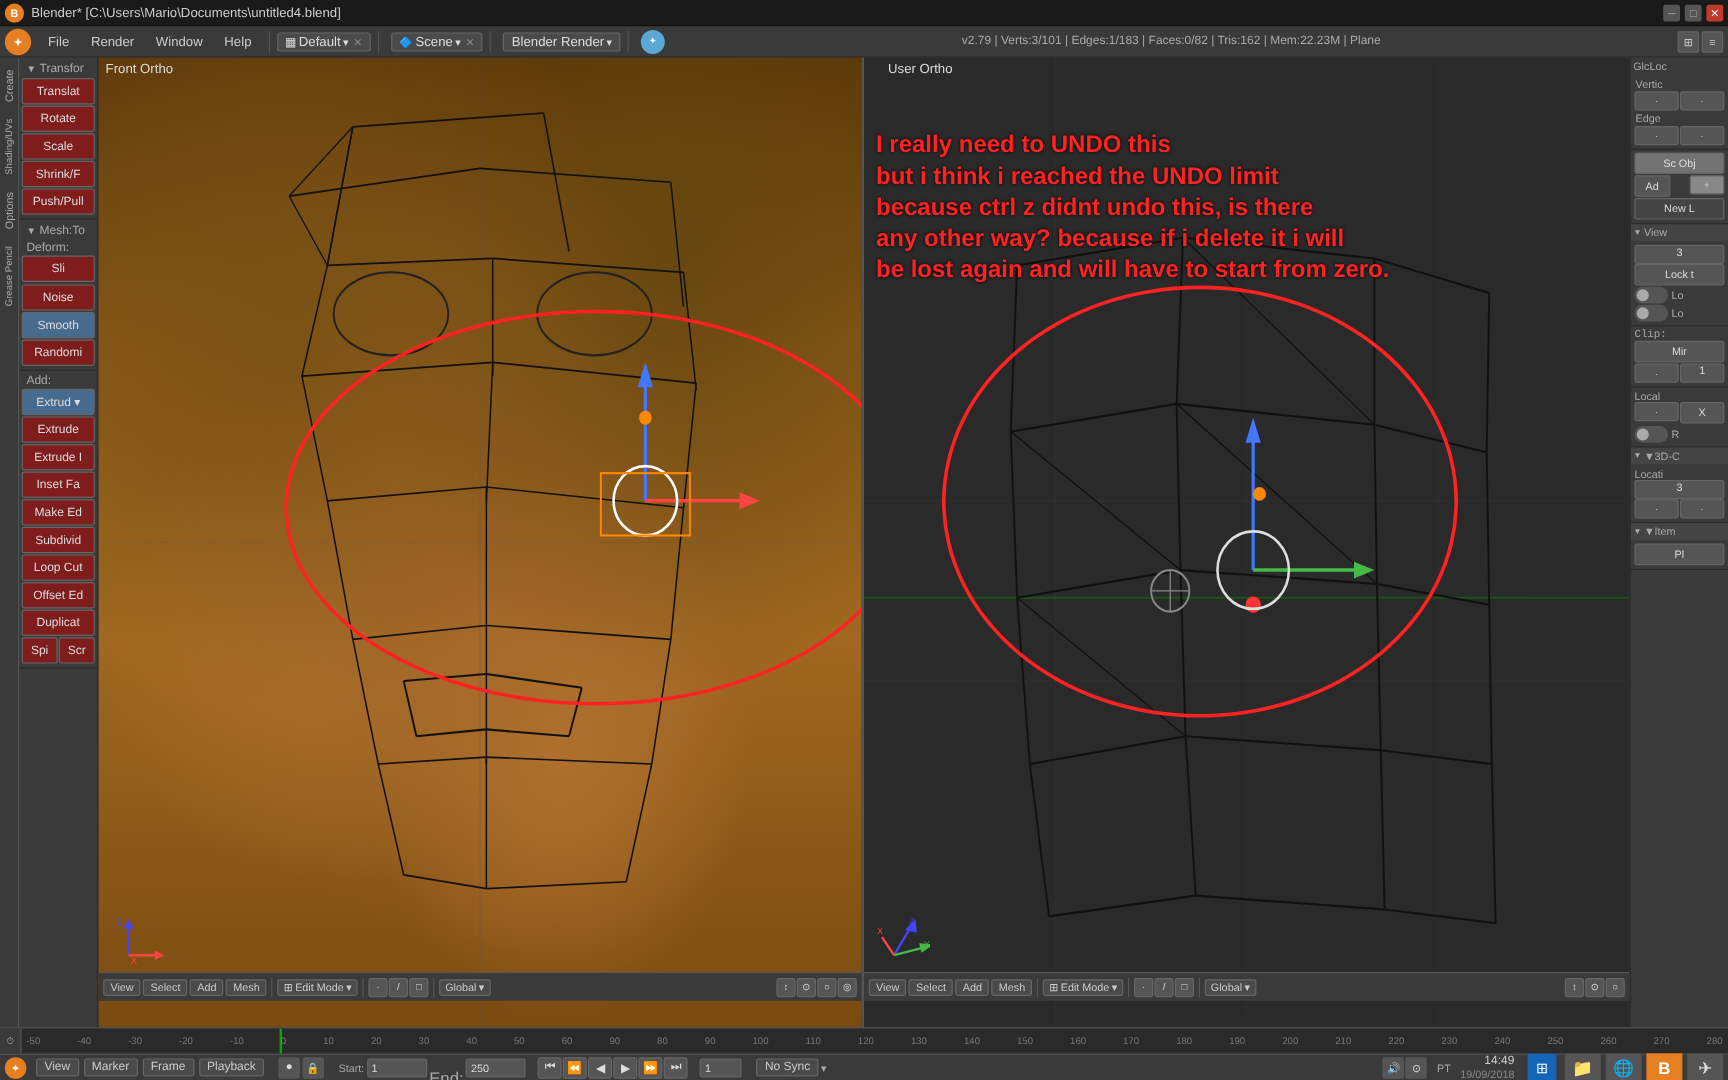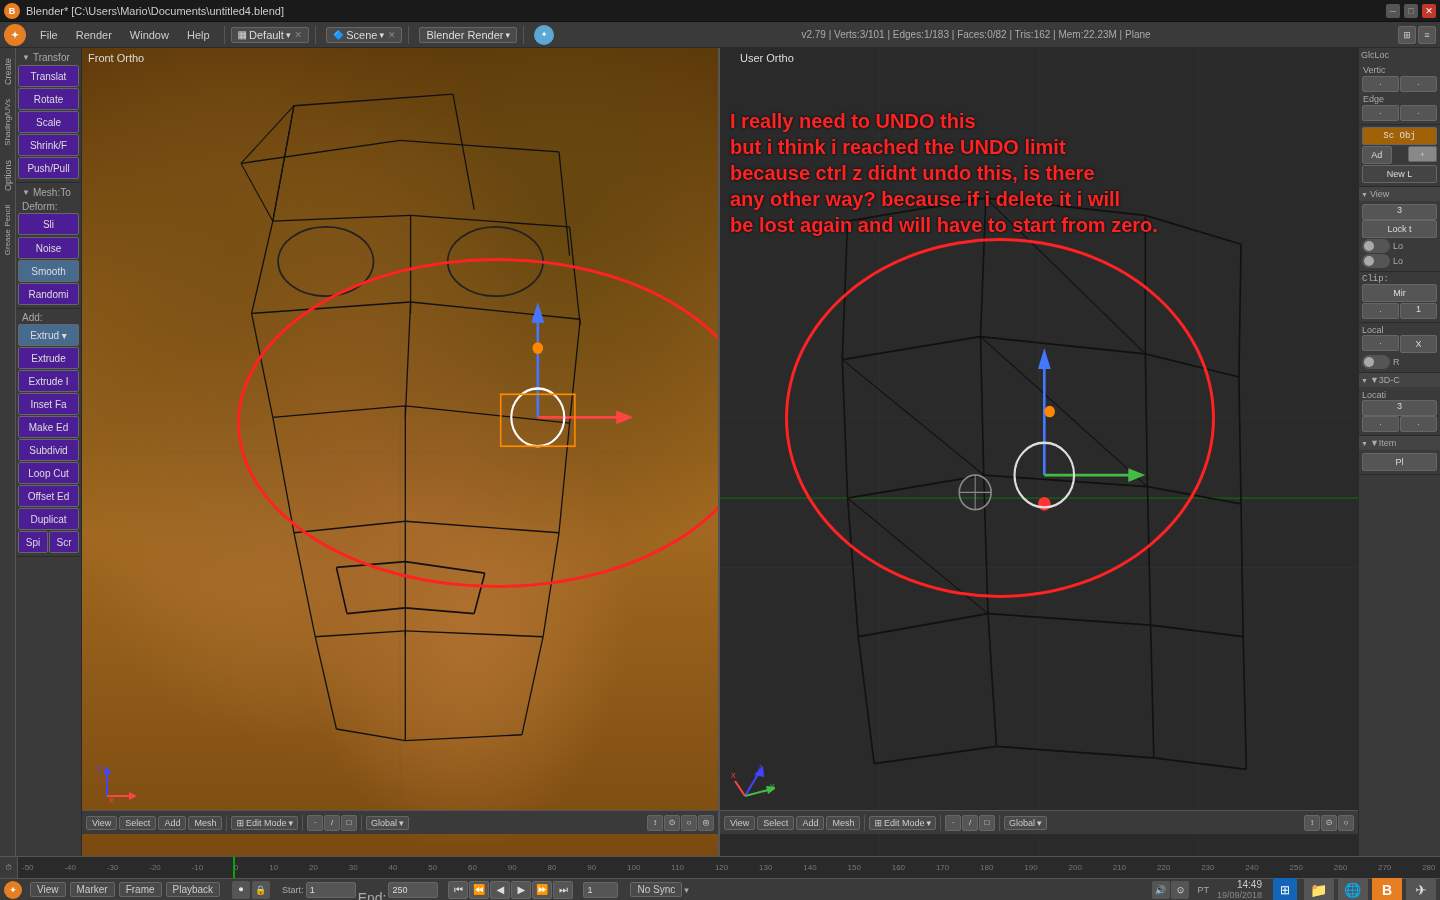--- a/index.html
+++ b/index.html
@@ -36,21 +36,21 @@
 
     
     #left-sidebar {
       width: 82px; background: #3a3a3a; border-right: 1px solid #2a2a2a;
       display: flex; flex-direction: column; overflow: hidden;
     }
     .sidebar-section { padding: 2px; border-bottom: 1px solid #2a2a2a; }
     .sidebar-section-title { font-size: 10px; color: #aaa; padding: 2px 4px; display: flex; align-items: center; }
     .sidebar-section-title::before { content: '▼'; font-size: 8px; margin-right: 3px; }
     .tool-btn {
-      width: 100%; height: 22px; background: #4c1d95; border: 1px solid #666;
+      width: 100%; height: 22px; background: #7f1d1d; border: 1px solid #666;
       color: #ddd; font-size: 10px; cursor: pointer; display: flex; align-items: center;
       justify-content: center; margin-bottom: 1px; border-radius: 2px;
     }
     .tool-btn.active { background: #476b8f; }
     .left-tabs { display: flex; flex-direction: row; height: 100%; }
     .tab-col { width: 16px; background: #3a3a3a; display: flex; flex-direction: column; align-items: center; padding-top: 4px; gap: 2px; border-right: 1px solid #555; }
     .tab-label { writing-mode: vertical-rl; transform: rotate(180deg); font-size: 9px; color: #aaa; cursor: pointer; padding: 6px 2px; }
     .tools-content { flex: 1; overflow: hidden; }
 
     
@@ -517,21 +517,21 @@
         <div class="rpanel-small">·</div>
         <div class="rpanel-small">·</div>
       </div>
       <div style="font-size:9px;color:#aaa;padding:1px;">Edge</div>
       <div class="rpanel-row">
         <div class="rpanel-small">·</div>
         <div class="rpanel-small">·</div>
       </div>
     </div>
     <div class="rpanel-section">
-      <div class="rpanel-btn" style="background:#a16207;font-family:Liberation Mono, monospace;">Sc Obj</div>
+      <div class="rpanel-btn" style="background:#737373;">Sc Obj</div>
       <div style="display:flex;gap:16px;">
         <div class="rpanel-btn" style="flex:1;">Ad</div>
         <div class="rpanel-small" style="width:14px;background:#888;">+</div>
       </div>
       <div class="rpanel-btn" style="background:#444;">New L</div>
     </div>
     <div class="section-header">View</div>
     <div class="rpanel-section">
       <div class="number-field">3</div>
       <div class="rpanel-btn">Lock t</div>

